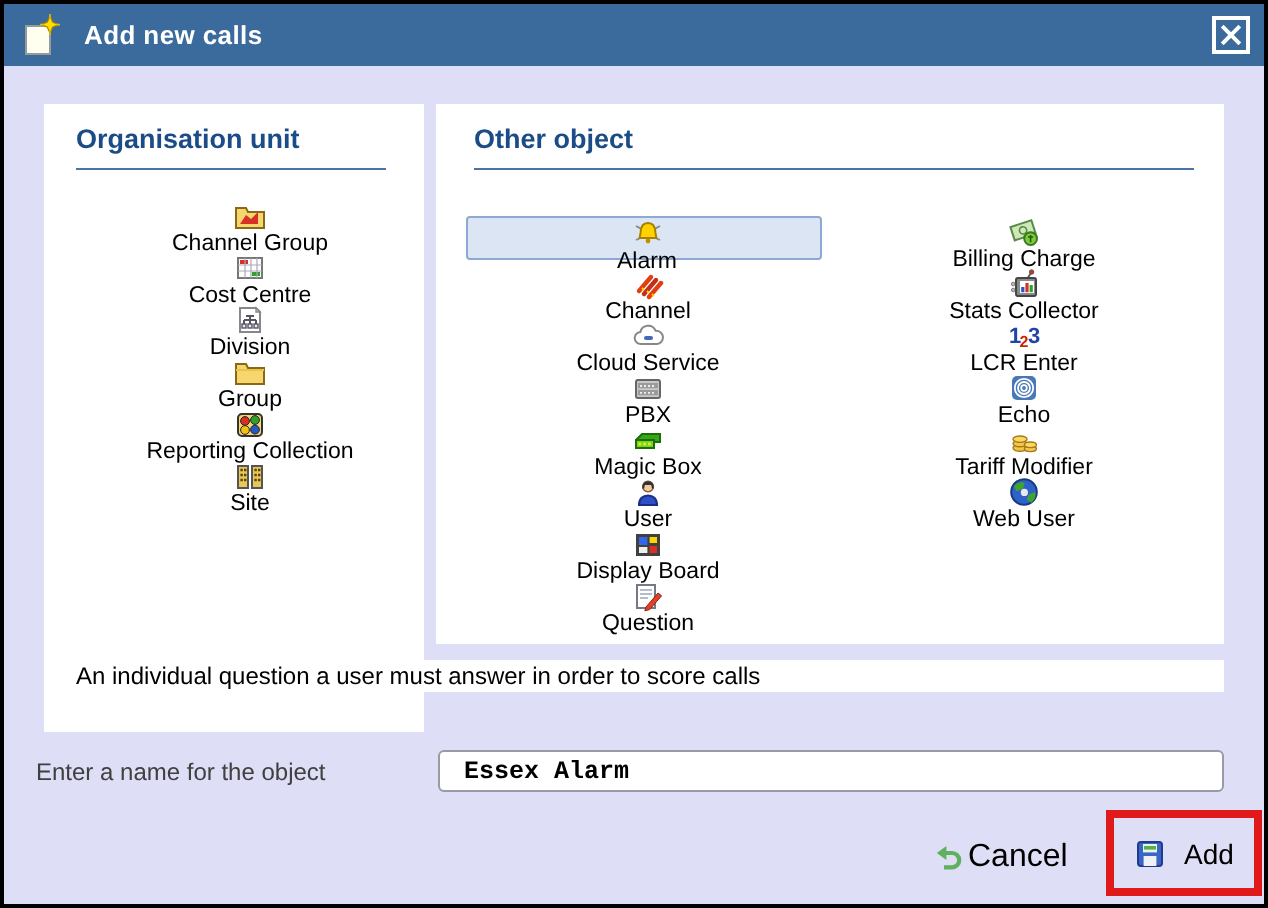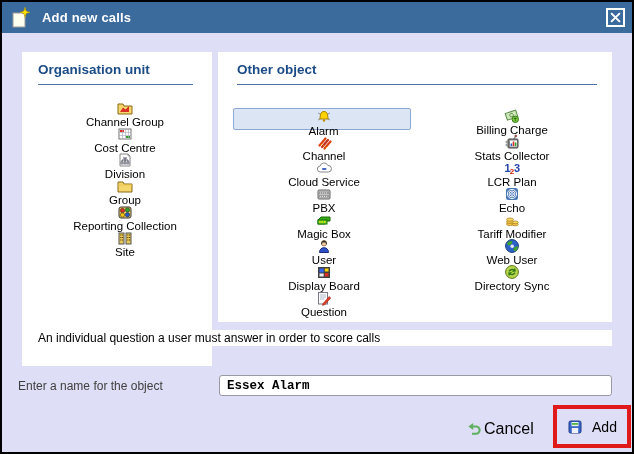--- a/index.html
+++ b/index.html
@@ -38,21 +38,21 @@
   .row.selected{border:1px solid #8ca9d4;background:#dce5f3;border-radius:2px;padding-left:3px;}
   .icon16{width:16px;height:16px;flex:0 0 16px;}
   .desc-bar{
     position:absolute;left:20px;top:328px;width:590px;height:16px;background:#fff;
     display:flex;align-items:center;box-sizing:border-box;padding-left:16px;
     font-size:12px;color:#000;
   }
   .name-label{position:absolute;left:16px;top:374px;height:20px;line-height:20px;font-size:12px;color:#404040;}
   .name-input{
     position:absolute;left:217px;top:373px;width:393px;height:21px;box-sizing:border-box;
-    border:1px solid #9a9aa4;border-radius:3px;padding:1px 7px;
+    border:1px solid #9a9aa4;border-radius:3px;padding:1px 12px;
     font-family:"Liberation Mono",monospace;font-size:12.5px;font-weight:bold;color:#000;background:#fff;
   }
   .cancel-btn{
     position:absolute;left:458px;top:415px;height:24px;display:flex;align-items:center;gap:2px;
     font-size:16px;color:#000;cursor:pointer;background:none;border:none;
     font-family:"Liberation Sans",sans-serif;
   }
   .add-annotation{
     position:absolute;left:551px;top:403px;width:78px;height:43px;box-sizing:border-box;
     border:4px solid #e01a1a;display:flex;align-items:center;justify-content:center;
@@ -261,21 +261,21 @@
           </svg>
           <span>Stats Collector</span>
         </div>
 
         <div class="row">
           <svg class="icon16" viewBox="0 0 16 16">
             <text x="0.5" y="11.5" font-size="11" font-weight="bold" fill="#2244aa" font-family="sans-serif">1</text>
             <text x="5.8" y="13.5" font-size="8" font-weight="bold" fill="#cc2200" font-family="sans-serif">2</text>
             <text x="10" y="11.5" font-size="11" font-weight="bold" fill="#2244aa" font-family="sans-serif">3</text>
           </svg>
-          <span>LCR Plan</span>
+          <span>LCR Enter</span>
         </div>
 
         <div class="row">
           <svg class="icon16" viewBox="0 0 16 16">
             <rect x="2" y="2" width="12" height="12" rx="2.5" fill="#4878b8"></rect>
             <circle cx="8" cy="8" r="4.6" fill="none" stroke="#fff" stroke-width="0.9"></circle>
             <circle cx="8" cy="8" r="3" fill="none" stroke="#fff" stroke-width="0.9"></circle>
             <circle cx="8" cy="8" r="1.4" fill="none" stroke="#fff" stroke-width="0.9"></circle>
           </svg>
           <span>Echo</span>
@@ -295,30 +295,20 @@
         <div class="row">
           <svg class="icon16" viewBox="0 0 16 16">
             <circle cx="8" cy="8" r="6.4" fill="#2e62c8" stroke="#173a80"></circle>
             <path d="M3 5.2 c1.8-2.4 4.2-2.6 5.4-1.4 l-1 2.8 -3.2 1 z" fill="#3fa32e"></path>
             <path d="M10.4 9.2 l3.2-1.2 c.6 2.2-.4 4.2-2 5.4 l-2.2-1.4 z" fill="#3fa32e"></path>
             <circle cx="8.2" cy="8.2" r="1.8" fill="#e8e8f8"></circle>
           </svg>
           <span>Web User</span>
         </div>
 
-        <div class="row">
-          <svg class="icon16" viewBox="0 0 16 16">
-            <circle cx="8" cy="8" r="6.4" fill="#b8d44c" stroke="#5a7a1c"></circle>
-            <path d="M4.5 7 a4 4 0 0 1 5.5-1.8 l1.2-1.4 .6 3.8 -3.8.4 1.2-1.4 a2.6 2.6 0 0 0-3.4 1.2 z" fill="#2e7a10"></path>
-            <g transform="rotate(180 8 8)">
-              <path d="M4.5 7 a4 4 0 0 1 5.5-1.8 l1.2-1.4 .6 3.8 -3.8.4 1.2-1.4 a2.6 2.6 0 0 0-3.4 1.2 z" fill="#2e7a10"></path>
-            </g>
-          </svg>
-          <span>Directory Sync</span>
-        </div>
 
       </div>
     </div>
   </div>
 
   <div class="desc-bar">
     <span>An individual question a user must answer in order to score calls</span>
   </div>
 
   <div class="name-label">Enter a name for the object</div>

